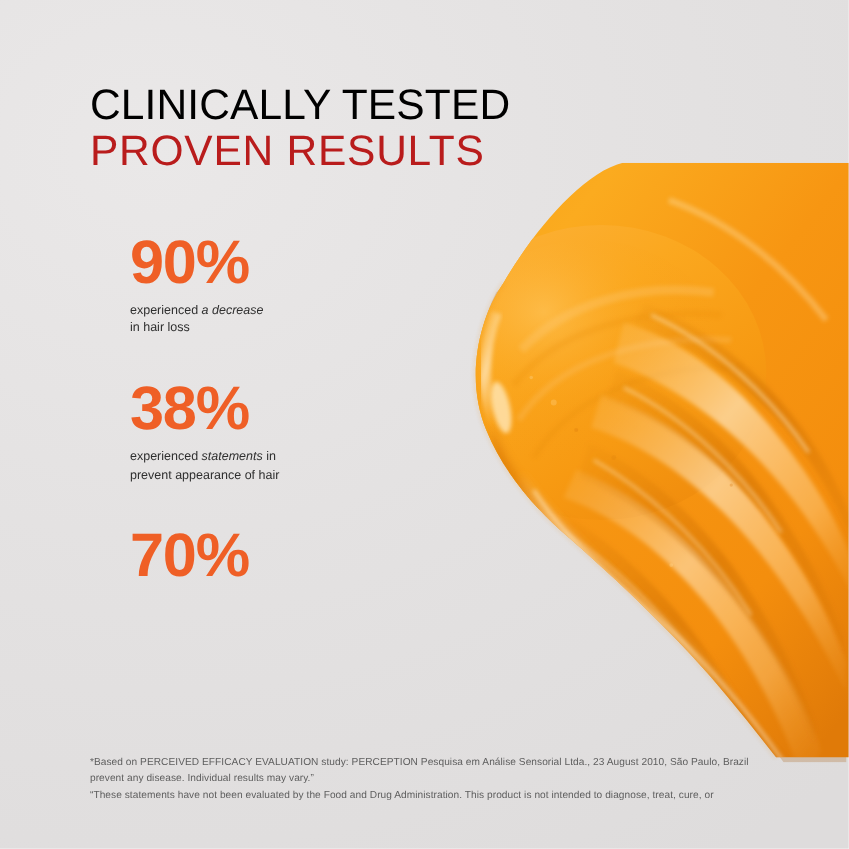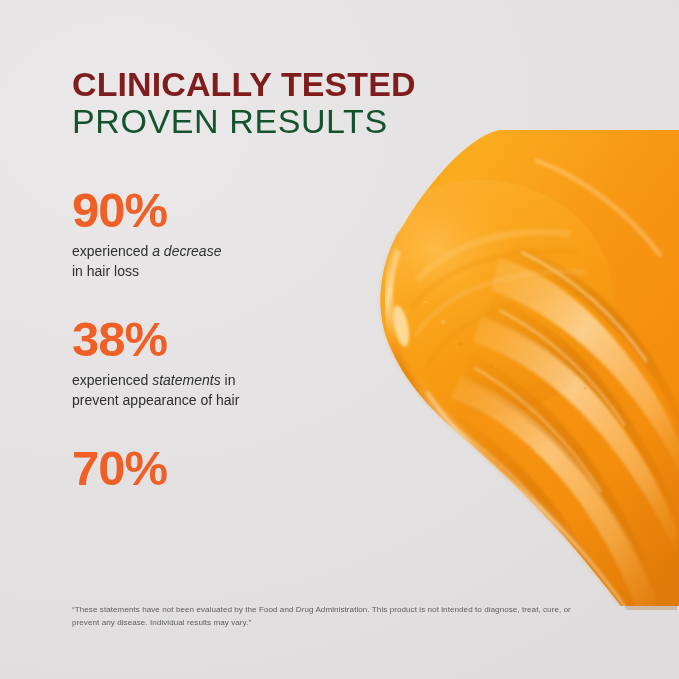--- a/index.html
+++ b/index.html
@@ -39,52 +39,52 @@
   
   .headline {
     position: absolute;
     left: 72px;
     top: 67px;
     line-height: 1.04;
     letter-spacing: -0.3px;
   }
   .headline .line1 {
     font-size: 34px;
-    font-weight: 700;
-    color: #7f1d1d;
+    font-weight: 400;
+    color: #000000;
     letter-spacing: 0.1px;
     display: block;
   }
   .headline .line2 {
     font-size: 34px;
     font-weight: 400;
-    color: #14532d;
+    color: #b91c1c;
     letter-spacing: 0.6px;
     display: block;
     margin-top: 2px;
   }
 
   .stats {
     position: absolute;
     left: 72px;
     top: 186px;
     width: 240px;
   }
-  .stat { margin-bottom: 33px; }
+  .stat { margin-bottom: 33px; margin-left: 32px; }
   .stat:last-child { margin-bottom: 0; }
   .stat-value {
     font-size: 49px;
     font-weight: 700;
     color: #ef5f26;
     line-height: 1.0;
     letter-spacing: -1px;
     display: block;
   }
   .stat-desc {
-    font-size: 14px;
+    font-size: 10px;
     font-weight: 400;
     color: #2f2f2f;
     line-height: 1.42;
     margin-top: 7px;
     display: block;
   }
   .stat-desc em {
     font-style: italic;
   }
 
@@ -282,17 +282,18 @@
       <span class="stat-desc"><span>experienced </span><em>statements</em><span> in</span><br><span>prevent appearance of hair</span></span>
     </div>
 
     <div class="stat">
       <span class="stat-value">70%</span>
     </div>
 
   </div>
 
   <div class="disclaimer">
+    <span>*Based on PERCEIVED EFFICACY EVALUATION study: PERCEPTION Pesquisa em Análise Sensorial Ltda., 23 August 2010, São Paulo, Brazil</span>
+    <span>prevent any disease. Individual results may vary.”</span>
     <span>“These statements have not been evaluated by the Food and Drug Administration. This product is not intended to diagnose, treat, cure, or</span>
-    <span>prevent any disease. Individual results may vary.”</span>
   </div>
 
 </div>
 
 </body></html>

